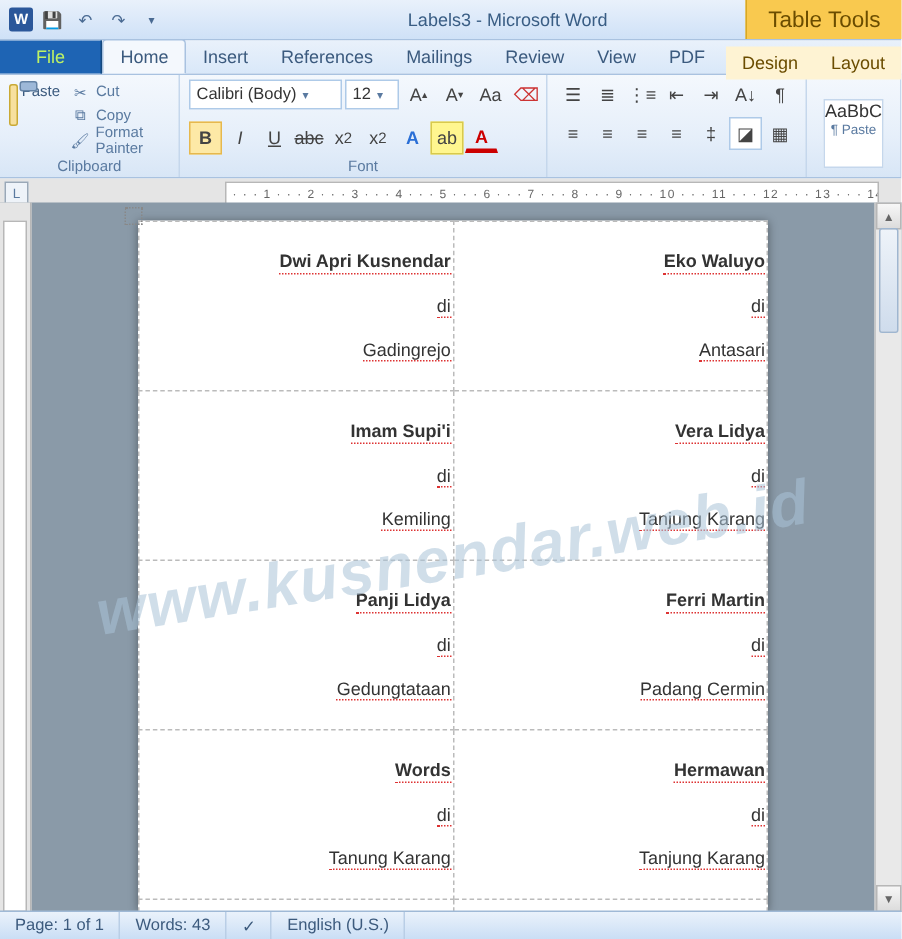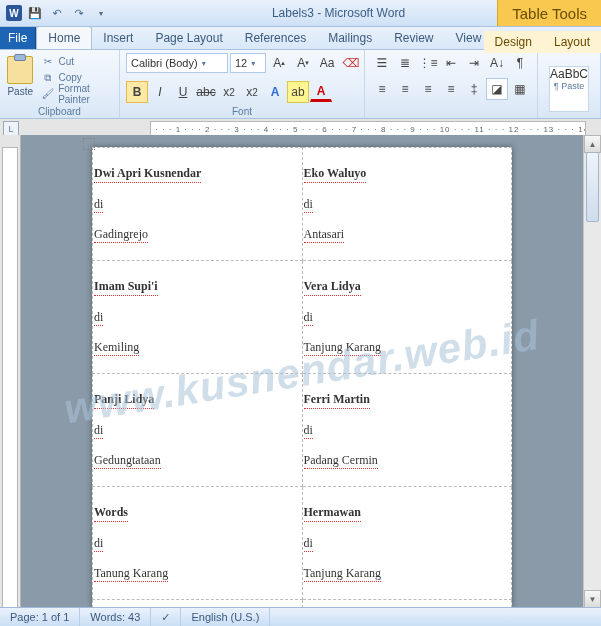--- a/index.html
+++ b/index.html
@@ -5,31 +5,31 @@
   html,body{margin:0;padding:0;font-family:"Segoe UI",Tahoma,sans-serif;font-size:11px;color:#333;background:#fff;width:601px;height:626px;overflow:hidden}
   
   .titlebar{height:26px;background:linear-gradient(#e9f1fb,#cfe1f7);border-bottom:1px solid #a9c2e0;display:flex;align-items:center}
   .qat{display:flex;align-items:center;gap:4px;padding:0 6px}
   .word-icon{width:16px;height:16px;background:#2b579a;border-radius:2px;position:relative;display:flex;align-items:center;justify-content:center;color:#fff;font-weight:bold;font-size:10px}
   .qat-btn{width:18px;height:18px;display:flex;align-items:center;justify-content:center;color:#4a6a92}
   .title-text{flex:1;text-align:center;font-size:12px;color:#395d84;padding-right:40px}
   .contextual{position:absolute;right:0;top:0;height:26px;background:#f9c94f;color:#6b4d00;font-size:15px;display:flex;align-items:center;padding:0 14px;border-left:1px solid #d8a824}
   
   .tabs{height:22px;background:linear-gradient(#e9f1fb,#d9e8f9);display:flex;align-items:flex-end;border-bottom:1px solid #a9c2e0;position:relative}
-  .file-tab{background:#1e64b4;color:#ffffff;padding:4px 8px;font-size:12px;height:14px;display:flex;align-items:center;border-right:1px solid #15497f}
+  .file-tab{background:#1e64b4;color:#bef264;padding:4px 24px;font-size:12px;height:14px;display:flex;align-items:center;border-right:1px solid #15497f}
   .tab{padding:4px 11px;color:#3b5a7e;font-size:12px;height:14px;display:flex;align-items:center;cursor:pointer}
   .tab.active{background:#f4f8fd;border:1px solid #a9c2e0;border-bottom:none;border-radius:3px 3px 0 0;color:#3b5a7e}
   .context-tabs{position:absolute;right:0;top:4px;height:22px;display:flex;background:#fef3d3;align-items:flex-end}
   .context-tabs .tab{color:#6b4d00}
   
   .ribbon{height:68px;background:linear-gradient(#f4f8fd,#e6effa 60%,#d8e6f6);border-bottom:1px solid #a9c2e0;display:flex}
   .group{border-right:1px solid #c5d7ec;padding:2px 6px 0;display:flex;flex-direction:column;justify-content:space-between}
   .group-label{text-align:center;color:#5a7aa0;font-size:10px;padding:1px 0}
   .group-body{display:flex;gap:4px;align-items:flex-start;flex:1}
-  .big-btn{width:34px;display:flex;flex-direction:column;align-items:center;gap:2px;padding-top:4px;font-size:10px;color:#3b5a7e}
+  .big-btn{width:34px;display:flex;flex-direction:row;gap:2px;padding-top:4px;font-size:10px;color:#3b5a7e}
   .paste-ico{width:24px;height:26px;background:#f7e09e;border:1px solid #c9a934;border-radius:2px;position:relative}
   .paste-ico:before{content:"";position:absolute;top:-3px;left:6px;width:10px;height:5px;background:#9db8d8;border:1px solid #6583a5;border-radius:2px}
   .mini-list{display:flex;flex-direction:column;gap:1px;padding-top:2px}
   .mini{display:flex;align-items:center;gap:4px;color:#5a7aa0;font-size:10px;height:15px;padding:0 3px}
   .mini .ico{width:13px;height:13px;display:flex;align-items:center;justify-content:center}
   .font-row{display:flex;gap:2px;align-items:center;margin-bottom:3px}
   .sel{height:18px;border:1px solid #aecae8;background:#fff;display:flex;align-items:center;padding:0 4px;font-size:11px;color:#333}
   .sel .arrow{margin-left:4px;color:#5a7aa0;font-size:8px}
   .btnrow{display:flex;gap:1px}
   .rb{width:20px;height:20px;display:flex;align-items:center;justify-content:center;border:1px solid transparent;font-size:12px;color:#444}
@@ -39,21 +39,21 @@
   .corner-box{position:absolute;left:3px;top:2px;width:14px;height:14px;border:1px solid #9aa8b7;background:#eef3f9;font-size:9px;display:flex;align-items:center;justify-content:center;color:#5a7aa0}
   .ruler-top{position:absolute;left:150px;right:15px;top:2px;height:14px;background:#fff;border:1px solid #b7b7b7;font-size:8px;color:#666;overflow:hidden;white-space:nowrap;letter-spacing:1px;display:flex;align-items:center;padding-left:4px}
   
   .workspace{position:absolute;top:135px;left:0;right:0;bottom:18px;background:#8a9aa8;display:flex}
   .gutter{width:20px;background:#e5e5e5;border-right:1px solid #b7b7b7;position:relative}
   .ruler-v{position:absolute;left:2px;top:12px;width:14px;bottom:0;background:#fff;border:1px solid #b7b7b7}
   .scroll-area{flex:1;overflow:hidden;position:relative;display:flex;justify-content:center}
   .page{width:420px;margin-top:12px;background:#fff;box-shadow:0 0 6px rgba(0,0,0,.4);position:relative}
   .anchor{position:absolute;left:-9px;top:-9px;width:10px;height:10px;border:1px dotted #888}
   .lbl-table{width:100%;border-collapse:collapse}
-  .lbl-table td{width:50%;border:1px dashed #bbb;height:110px;text-align:left;vertical-align:middle;font-family:Liberation Serif, serif;font-size:12px}
+  .lbl-table td{width:50%;border:1px dashed #bbb;height:110px;text-align:right;vertical-align:middle;font-family:Liberation Sans, sans-serif;font-size:12px}
   .lbl-name{font-weight:bold;border-bottom:1px dotted #d33;display:inline-block;padding-bottom:1px}
   .lbl-di{margin:14px 0;border-bottom:1px dotted #d33;display:inline-block}
   .lbl-loc{border-bottom:1px dotted #d33;display:inline-block}
   .row-short td{height:36px;vertical-align:top;padding-top:8px}
   .scrollbar-v{width:17px;background:#e9e9e9;border-left:1px solid #c7c7c7;position:relative}
   .sb-btn{height:16px;background:linear-gradient(#f7f7f7,#dcdcdc);border:1px solid #b7b7b7;display:flex;align-items:center;justify-content:center;font-size:8px;color:#666}
   .sb-thumb{position:absolute;top:17px;left:2px;right:2px;height:68px;background:linear-gradient(#eef3f9,#cfdcec);border:1px solid #9fb6d0;border-radius:2px}
   
   .wm{position:absolute;left:0;right:0;top:50%;transform:translateY(-50%) rotate(-9deg);font-size:42px;font-weight:bold;font-style:italic;color:rgba(170,195,215,.55);text-align:center;pointer-events:none;letter-spacing:1px;font-family:Arial,sans-serif;white-space:nowrap}
   
@@ -72,21 +72,20 @@
     <div class="qat-btn" style="font-size:8px">▾</div>
   </div>
   <div class="title-text">Labels3 - Microsoft Word</div>
   <div class="contextual">Table Tools</div>
 </div>
 
 <div class="tabs">
   <div class="file-tab">File</div>
   <div class="tab active">Home</div>
   <div class="tab">Insert</div>
-  <div class="tab">Page Layout</div>
   <div class="tab">References</div>
   <div class="tab">Mailings</div>
   <div class="tab">Review</div>
   <div class="tab">View</div>
   <div class="tab">PDF</div>
   <div class="context-tabs">
     <div class="tab">Design</div>
     <div class="tab">Layout</div>
   </div>
 </div>

